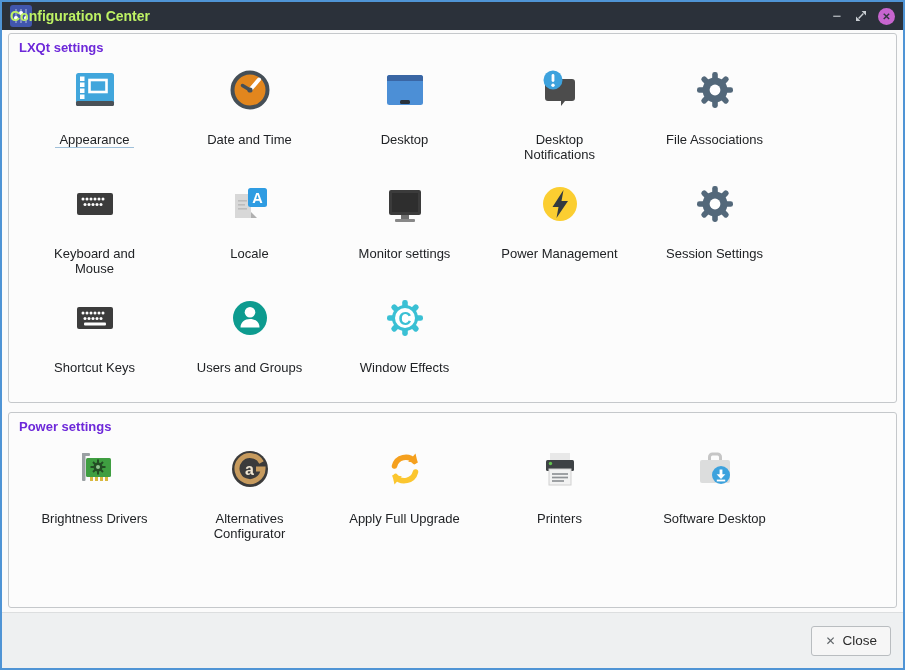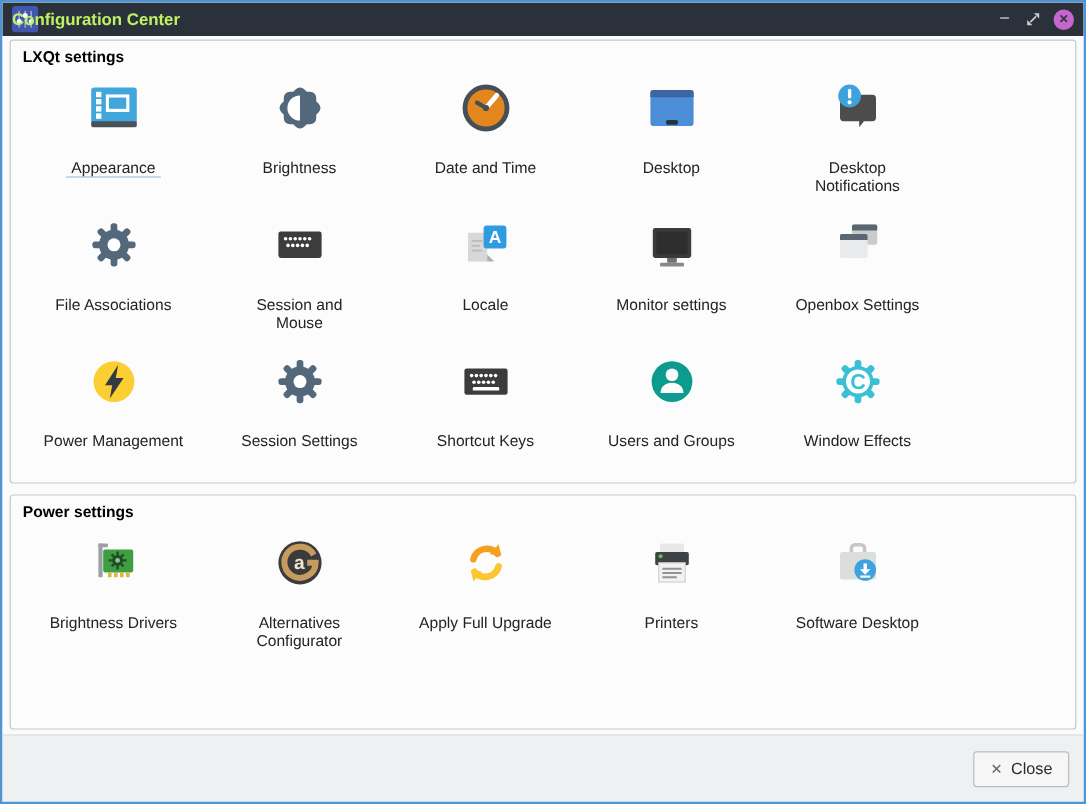--- a/index.html
+++ b/index.html
@@ -21,21 +21,21 @@
   .ctrl-restore svg { display: block; }
   .ctrl-close { width: 17px; height: 17px; border-radius: 50%; background: #c765cf;
                 color: #31363f; font-size: 10px; font-weight: bold; }
 
   
   .content { flex: 1; padding: 3px 6px 0; background: #fbfbfb; }
   .groupbox { border: 1px solid #c5c8cb; border-radius: 3px; background: #fcfcfc;
               padding: 4px 8px 0; }
   .groupbox-lxqt { height: 370px; margin-bottom: 9px; }
   .groupbox-system { height: 196px; }
-  .gb-title { font-weight: bold; color: #000000; font-size: 13px; padding: 2px 2px 0; }
+  .gb-title { font-weight: bold; color: #6d28d9; font-size: 13px; padding: 2px 2px 0; }
   .grid { display: grid; grid-template-columns: repeat(5, 155px); margin-top: 11px; }
   .grid { grid-auto-rows: 114px; }
   .cell { display: flex; flex-direction: column; align-items: center; cursor: pointer; }
   .cell .icon { width: 48px; height: 48px; display: block; }
   .cell .icon svg { width: 48px; height: 48px; display: block; }
   .cell .label { margin-top: 18px; font-size: 13px; color: #212326; text-align: center;
                  white-space: pre-line; line-height: 15px; }
   .cell.focused .label { border-bottom: 1px solid #9fc0da; padding: 0 4px; }
 
   
@@ -97,30 +97,20 @@
                   <rect x="9" y="28.5" width="4.5" height="4.5"></rect>
                 </g>
                 <rect x="18.5" y="14" width="17" height="12" fill="none" stroke="#fff" stroke-width="2.6"></rect>
               </svg>
             </span>
             <span class="label">Appearance</span>
           </div>
           <div class="cell">
             <span class="icon">
               <svg viewBox="0 0 48 48">
-                <rect x="10.5" y="10.5" width="27" height="27" rx="5" fill="#53687a"></rect>
-                <rect x="10.5" y="10.5" width="27" height="27" rx="5" fill="#53687a" transform="rotate(45 24 24)"></rect>
-                <path d="M24 13.5 a10.5 10.5 0 0 0 0 21 Z" fill="#fff"></path>
-              </svg>
-            </span>
-            <span class="label">Brightness</span>
-          </div>
-          <div class="cell">
-            <span class="icon">
-              <svg viewBox="0 0 48 48">
                 <circle cx="24" cy="24" r="17.5" fill="#e2861d" stroke="#454f57" stroke-width="4"></circle>
                 <path d="M24 24 L33 13.5" stroke="#fff" stroke-width="4" stroke-linecap="round"></path>
                 <path d="M24 24 L16.5 19.5" stroke="#454f57" stroke-width="3.5" stroke-linecap="round"></path>
                 <circle cx="24" cy="24" r="2.6" fill="#454f57"></circle>
               </svg>
             </span>
             <span class="label">Date and Time</span>
           </div>
           <div class="cell">
             <span class="icon">
@@ -173,21 +163,21 @@
                   <circle cx="28" cy="19" r="1.5"></circle>
                   <circle cx="32" cy="19" r="1.5"></circle>
                   <circle cx="14" cy="24.5" r="1.5"></circle>
                   <circle cx="18" cy="24.5" r="1.5"></circle>
                   <circle cx="22" cy="24.5" r="1.5"></circle>
                   <circle cx="26" cy="24.5" r="1.5"></circle>
                   <circle cx="30" cy="24.5" r="1.5"></circle>
                 </g>
               </svg>
             </span>
-            <span class="label">Session and
+            <span class="label">Keyboard and
 Mouse</span>
           </div>
           <div class="cell">
             <span class="icon">
               <svg viewBox="0 0 48 48">
                 <path d="M9 14 h16 v24 H9 Z" fill="#d8d8d8"></path>
                 <path d="M25 32 l6 6 h-6 Z" fill="#b0b0b0"></path>
                 <g fill="#bcbcbc">
                   <rect x="12" y="20" width="9" height="1.6"></rect>
                   <rect x="12" y="24" width="7" height="1.6"></rect>
@@ -202,31 +192,20 @@
           <div class="cell">
             <span class="icon">
               <svg viewBox="0 0 48 48">
                 <rect x="8" y="10" width="32" height="25" rx="2" fill="#3b3b3b"></rect>
                 <rect x="11" y="13" width="26" height="19" fill="#2e2e2e"></rect>
                 <path d="M20 35 h8 v4 h-8 Z" fill="#6f6f6f"></path>
                 <rect x="14" y="39" width="20" height="3" rx="1" fill="#888"></rect>
               </svg>
             </span>
             <span class="label">Monitor settings</span>
-          </div>
-          <div class="cell">
-            <span class="icon">
-              <svg viewBox="0 0 48 48">
-                <rect x="19" y="7" width="21" height="17" rx="1.5" fill="#c9cbcc"></rect>
-                <path d="M19 8.5 a1.5 1.5 0 0 1 1.5-1.5 h18 a1.5 1.5 0 0 1 1.5 1.5 V12 h-21 Z" fill="#5b6670"></path>
-                <rect x="9" y="15" width="23" height="20" rx="1.5" fill="#e9eaeb"></rect>
-                <path d="M9 16.5 a1.5 1.5 0 0 1 1.5-1.5 h20 a1.5 1.5 0 0 1 1.5 1.5 V20 H9 Z" fill="#5b6670"></path>
-              </svg>
-            </span>
-            <span class="label">Openbox Settings</span>
           </div>
           <div class="cell">
             <span class="icon">
               <svg viewBox="0 0 48 48">
                 <circle cx="24" cy="24" r="17" fill="#fbce31"></circle>
                 <path d="M27.5 10 L16.5 27 h6 L20.5 38 L32 21 h-6.5 Z" fill="#333a40"></path>
               </svg>
             </span>
             <span class="label">Power Management</span>
           </div>

